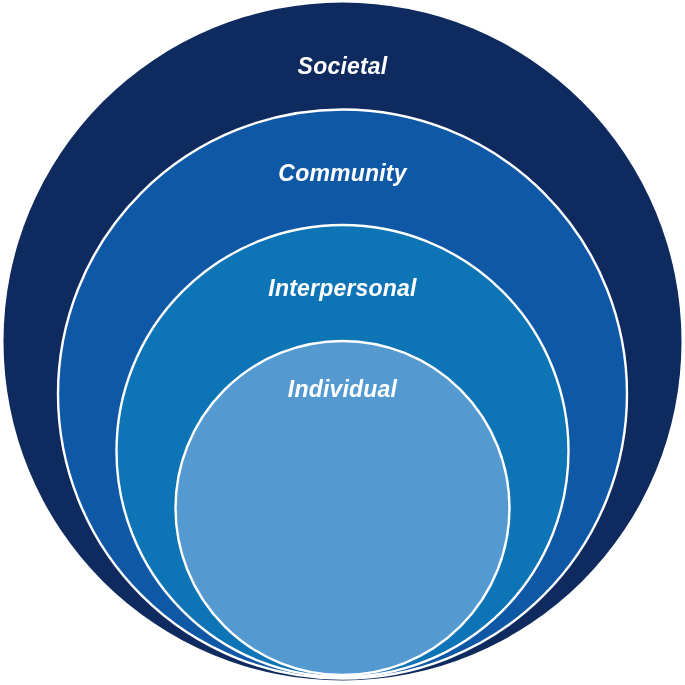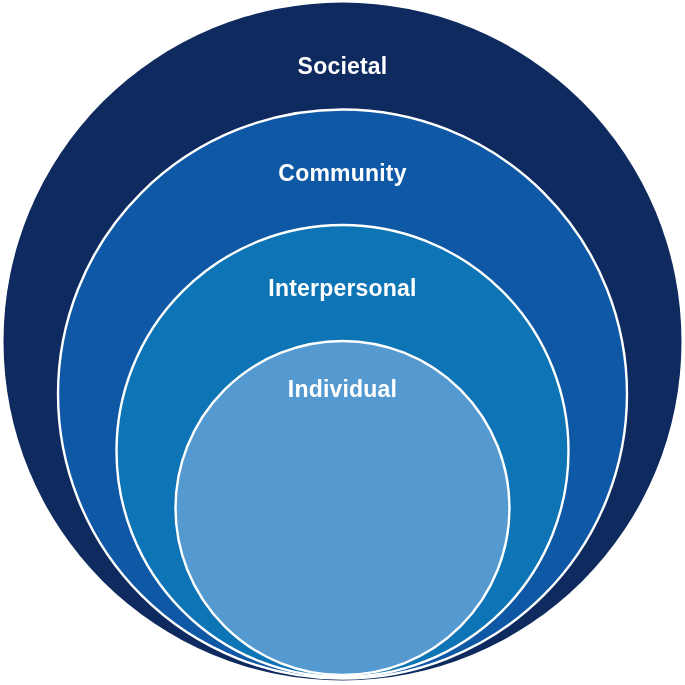--- a/index.html
+++ b/index.html
@@ -8,20 +8,21 @@
       width: 685px;
       height: 685px;
       background: #ffffff;
       overflow: hidden;
       font-family: "Liberation Sans", sans-serif;
     }
     .diagram-stage {
       position: relative;
       width: 685px;
       height: 685px;
+      font-style: italic;
     }
     svg.nested-circles {
       display: block;
       width: 685px;
       height: 685px;
     }
     .ring {
       stroke-width: 0;
     }
     .ring.inner {

